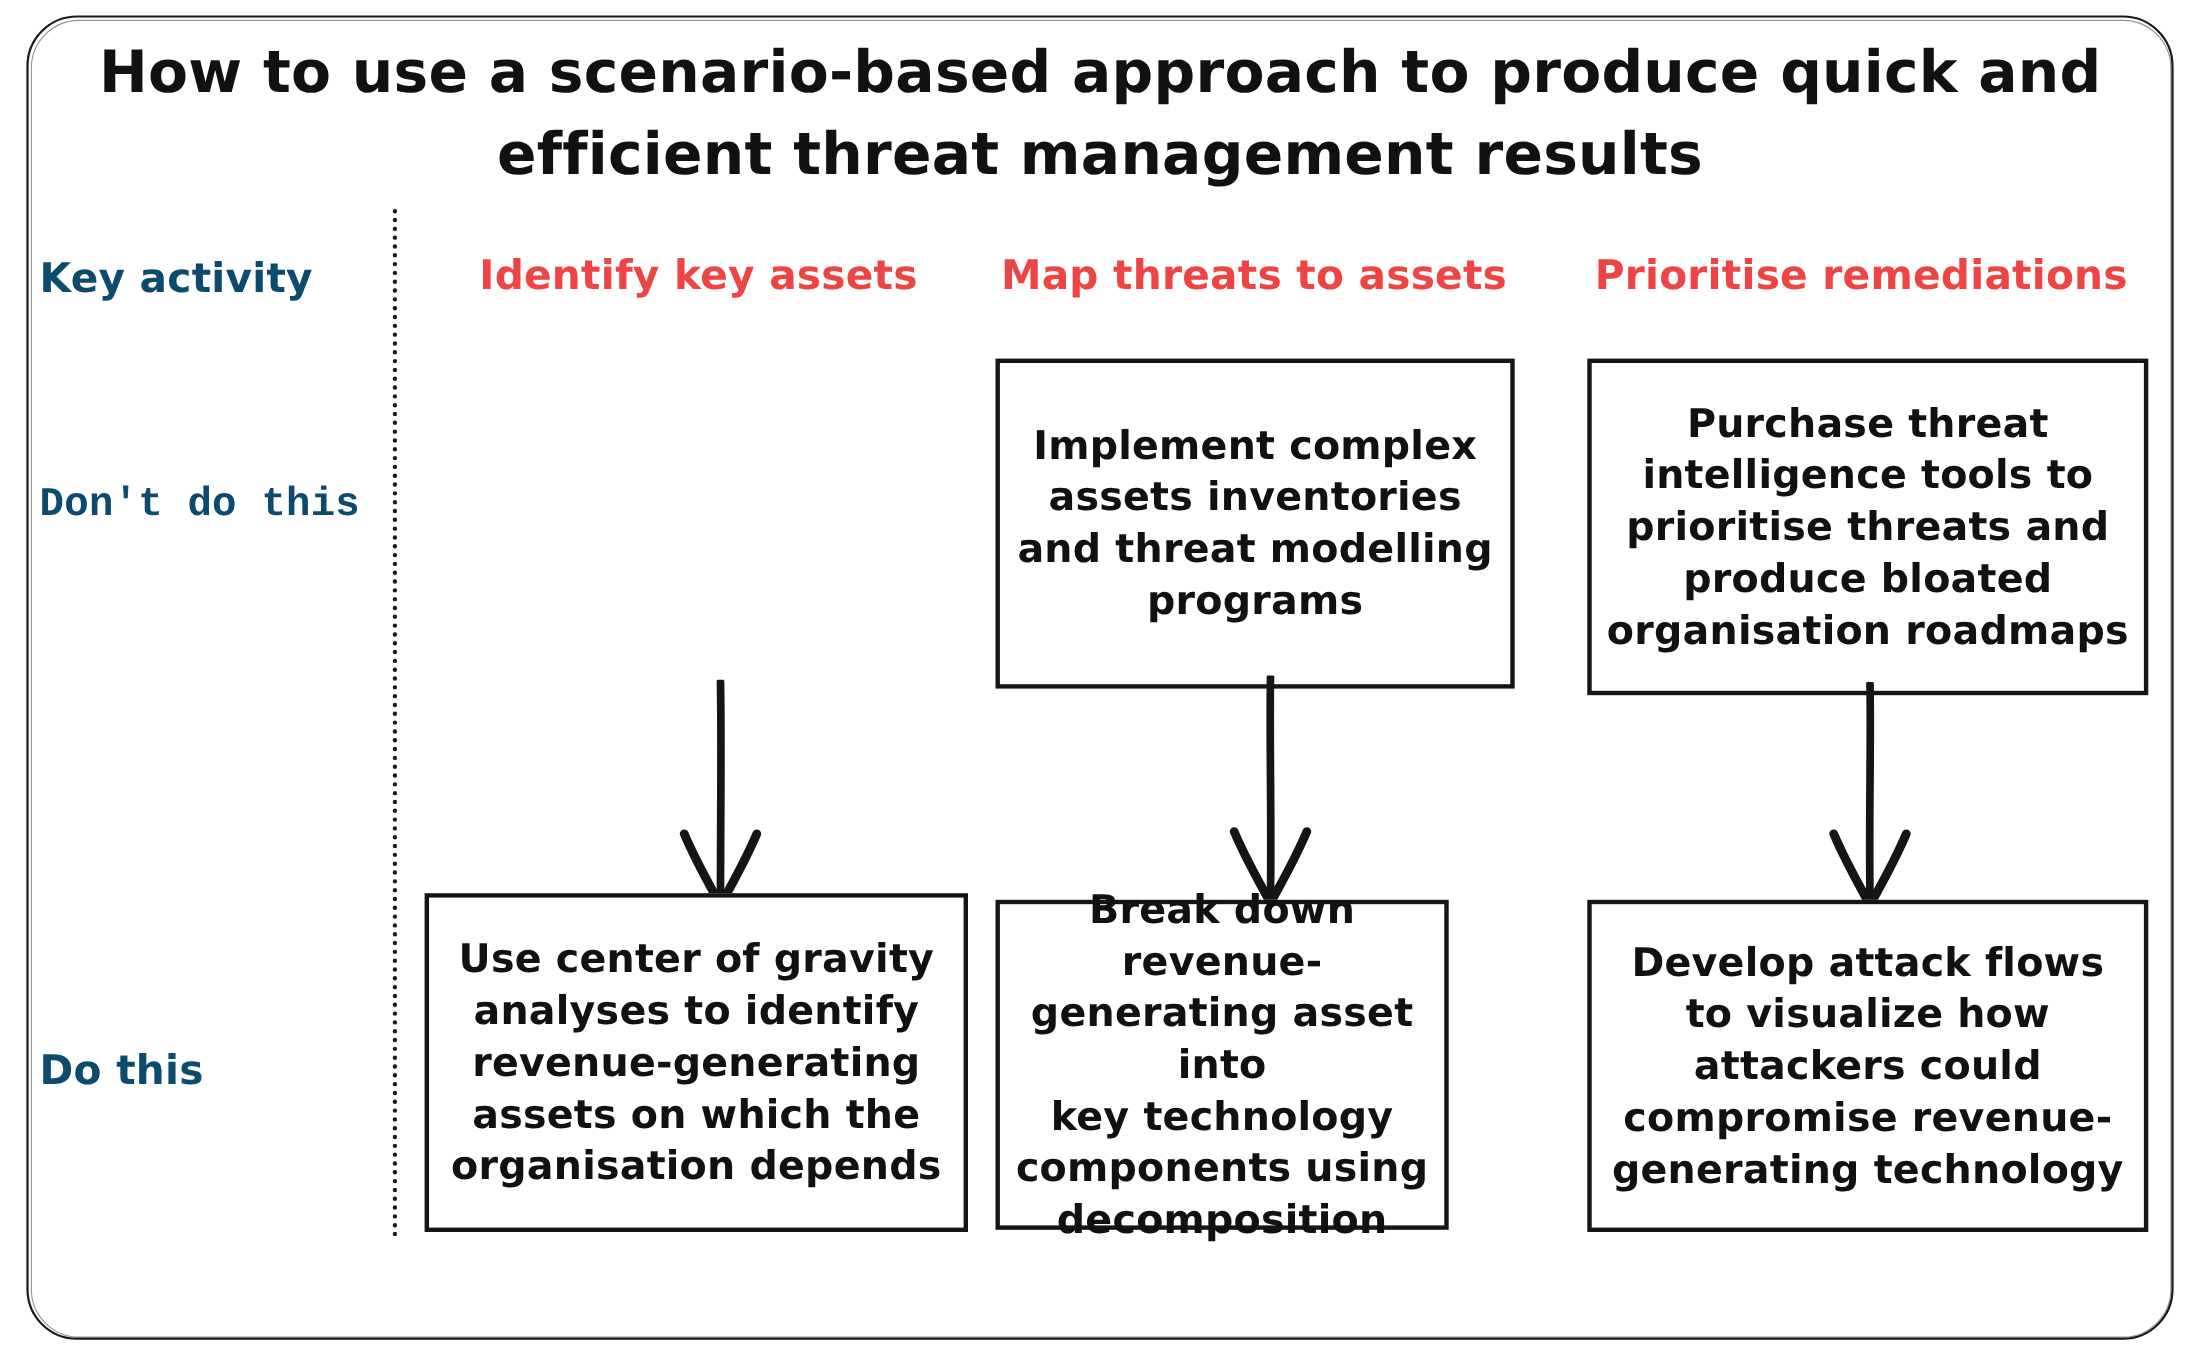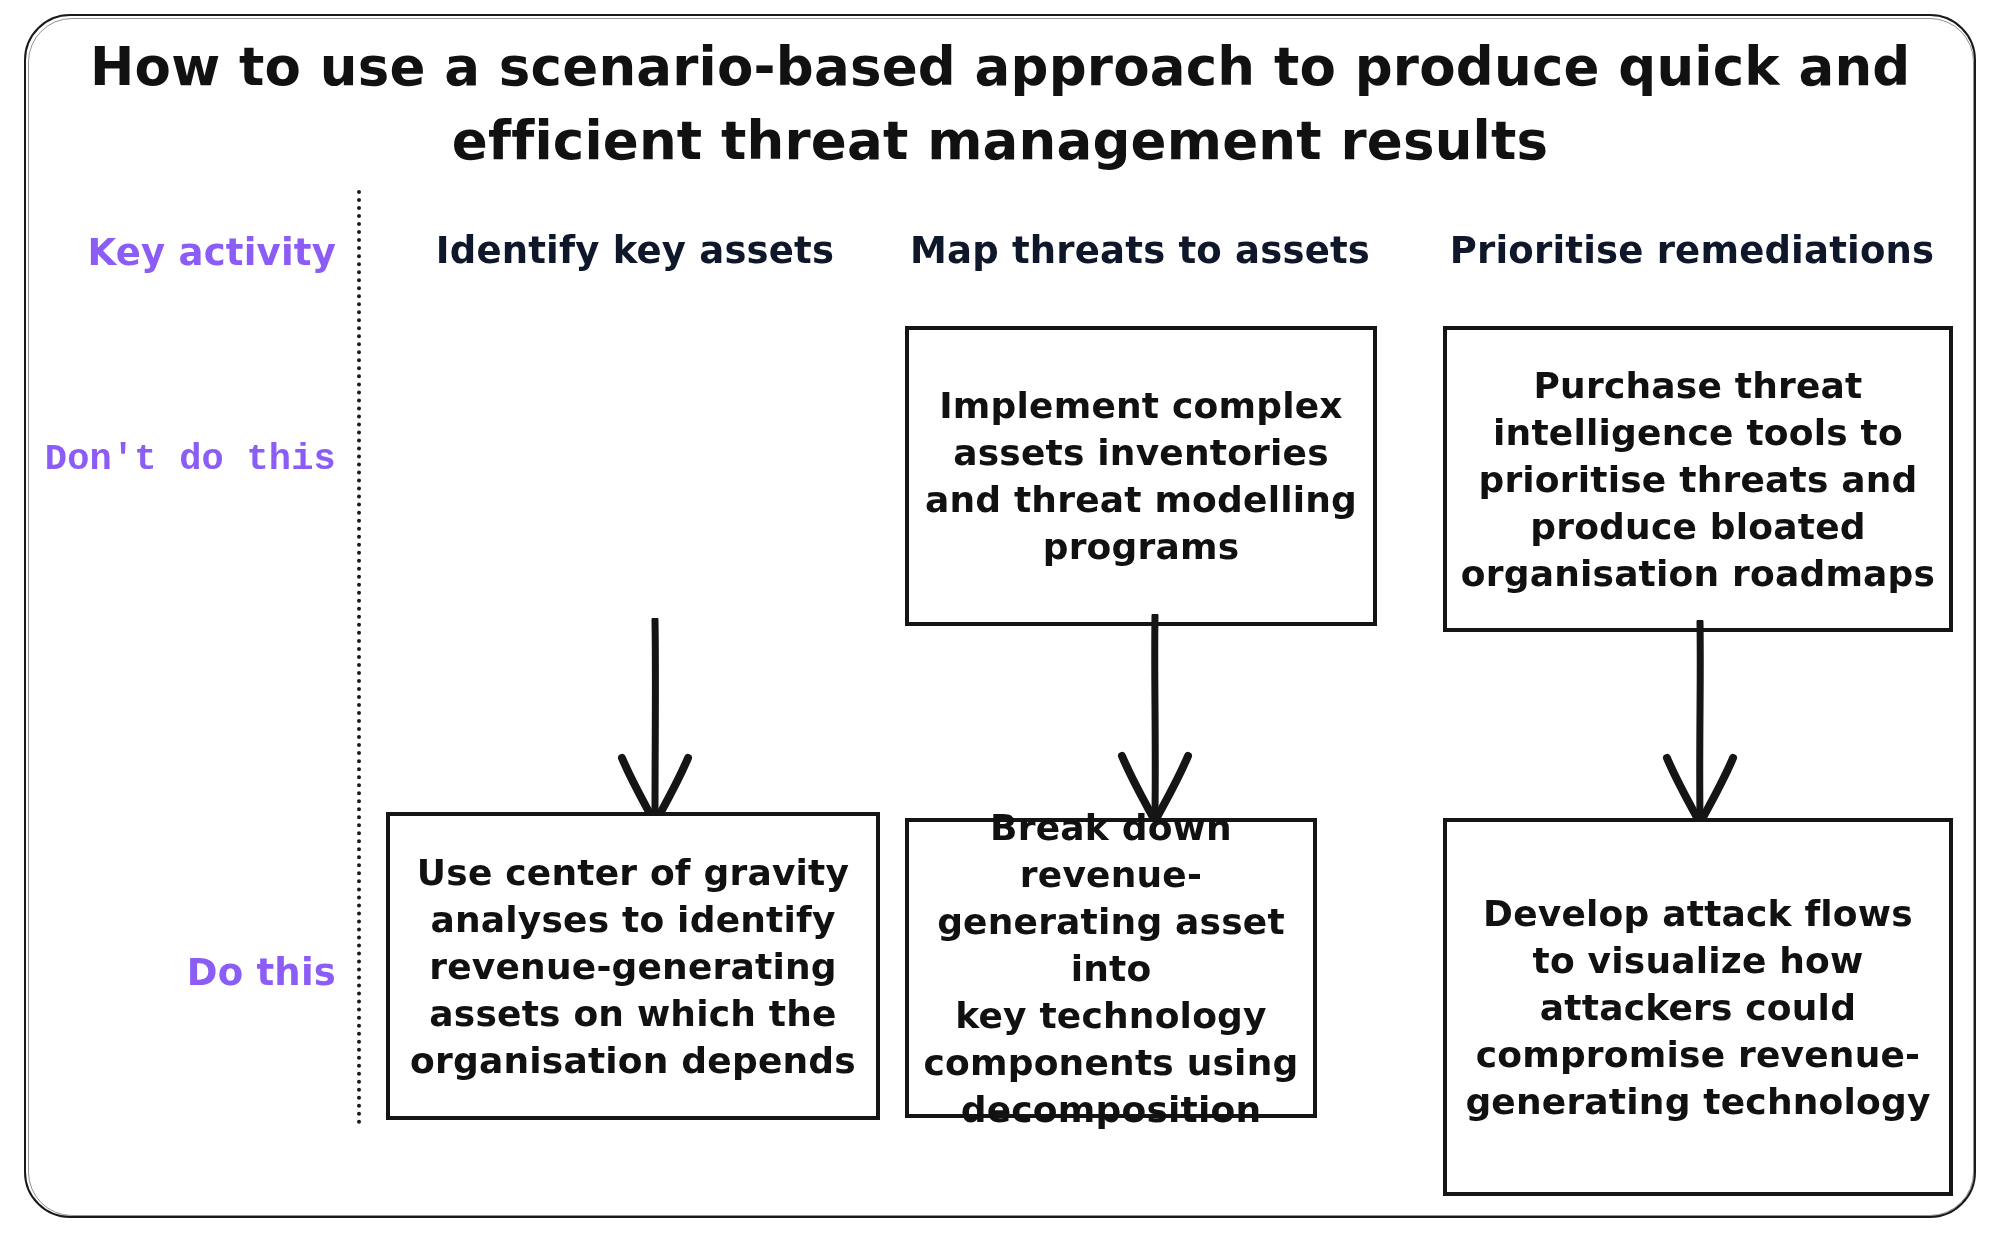--- a/index.html
+++ b/index.html
@@ -73,40 +73,40 @@
     width: 0px;
     height: 935px;
     border-left: 4px dotted #1a1a1a;
   }
 
   
   .row-label {
     position: absolute;
     left: 36px;
     width: 300px;
-    text-align: right;
+    text-align: left;
     font-size: 37px;
     line-height: 46px;
     font-weight: 600;
-    color: #8b5cf6;
+    color: #0c4a6e;
     white-space: nowrap;
   }
   #label-key-activity { top: 230px; }
   #label-dont-do-this { top: 436px; font-family: Liberation Mono, monospace; }
   #label-do-this      { top: 950px; }
 
   
   .col-header {
     position: absolute;
     top: 228px;
     text-align: center;
     font-size: 37px;
     line-height: 46px;
     font-weight: 600;
-    color: #0f172a;
+    color: #ef4444;
     white-space: nowrap;
   }
   #col-header-0 { left: 385px;  width: 500px; }
   #col-header-1 { left: 900px;  width: 480px; }
   #col-header-2 { left: 1432px; width: 520px; }
 
   
   .cell-box {
     position: absolute;
     box-sizing: border-box;
@@ -126,21 +126,21 @@
     white-space: pre-line;
   }
 
   
   #box-r0-c0 { left: 386px;  top: 322px; width: 494px; height: 308px; }
   #box-r0-c1 { left: 905px;  top: 326px; width: 472px; height: 300px; justify-content: center; }
   #box-r0-c2 { left: 1443px; top: 326px; width: 510px; height: 306px; }
   
   #box-r1-c0 { left: 386px;  top: 812px; width: 494px; height: 308px; }
   #box-r1-c1 { left: 905px;  top: 818px; width: 412px; height: 300px; }
-  #box-r1-c2 { left: 1443px; top: 818px; width: 510px; height: 378px; }
+  #box-r1-c2 { left: 1443px; top: 818px; width: 510px; height: 302px; }
 
   #box-r0-c1 .cell-text,
   #box-r1-c1 .cell-text { width: 112%; }
 
   
   .arrow-svg {
     position: absolute;
     pointer-events: none;
   }
   #arrow-c0 { left: 600px;  top: 618px; width: 110px; height: 210px; }

